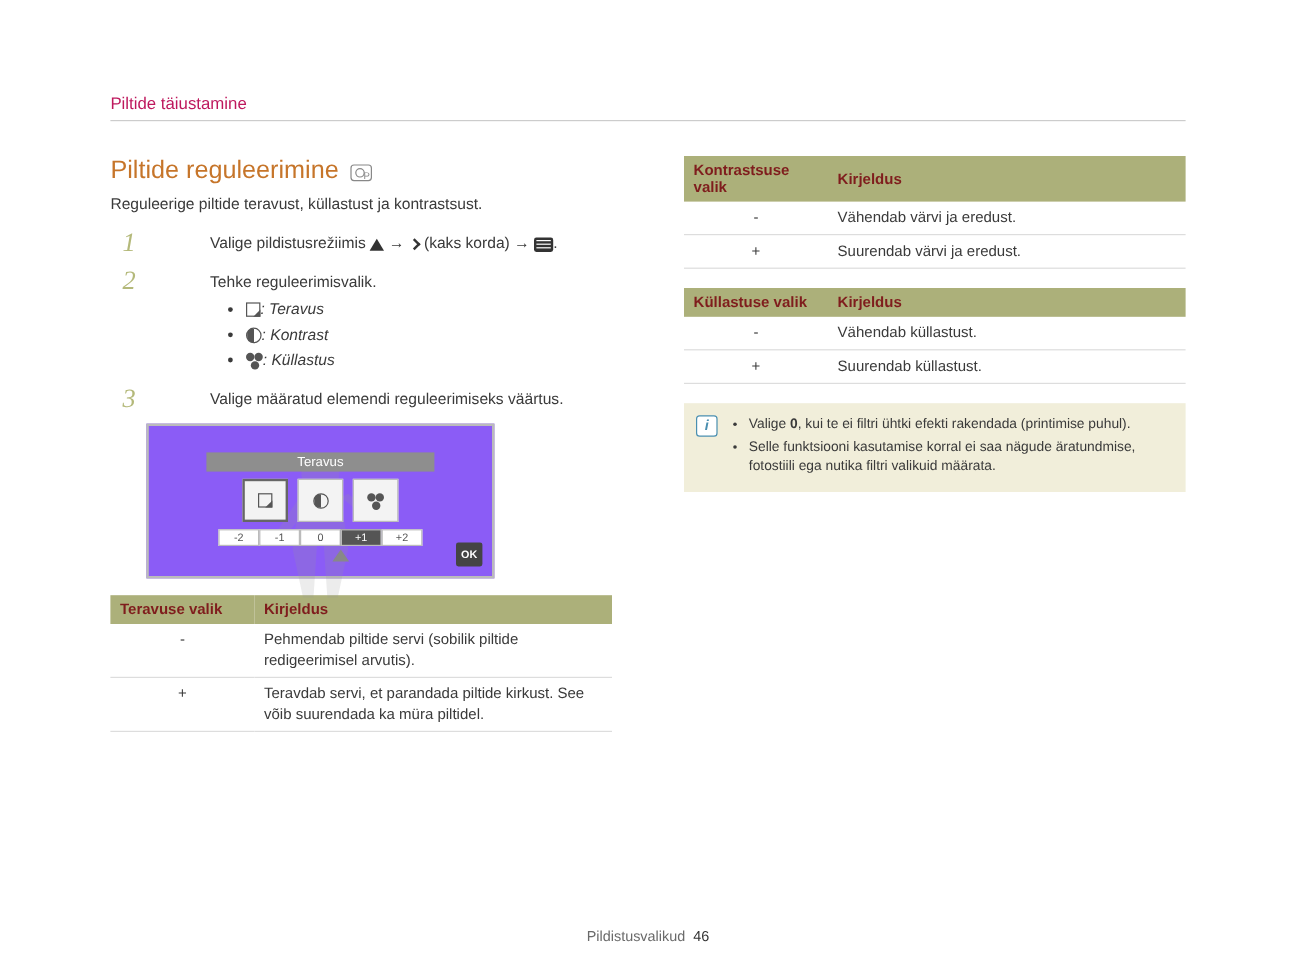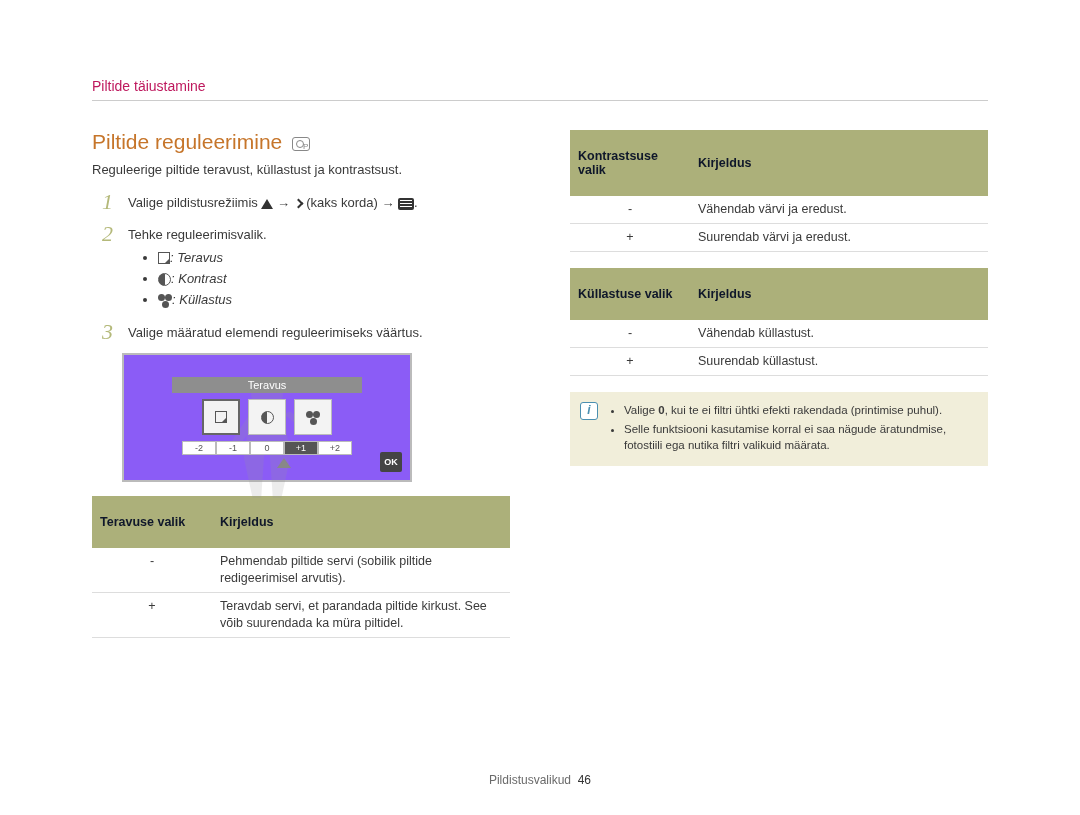--- a/index.html
+++ b/index.html
@@ -81,21 +81,21 @@
   }
   .step-num {
     font-family: Georgia, serif;
     font-style: italic;
     font-size: 22px;
     color: #b4b97a;
     font-weight: 400;
     line-height: 1;
     min-width: 16px;
   }
-  .step-text { padding-top: 3px; line-height: 1.45; }
+  .step-text { padding-top: 3px; line-height: 1.45; margin-left: 47px; }
   .bullets { list-style: disc; padding-left: 30px; margin-top: 4px; }
   .bullets li { margin-bottom: 2px; font-style: italic; }
   .tri-up {
     width: 0; height: 0;
     border-left: 6px solid transparent;
     border-right: 6px solid transparent;
     border-bottom: 10px solid #333;
     display: inline-block;
     vertical-align: middle;
   }
@@ -251,24 +251,24 @@
 
   
   table {
     width: 100%;
     border-collapse: collapse;
     font-size: 12.5px;
     margin-bottom: 16px;
   }
   th {
     background: #acb07a;
-    color: #0f172a;
+    color: #7f1d1d;
     text-align: left;
     font-weight: bold;
-    padding: 19px 8px;
+    padding: 5px 8px;
   }
   td {
     padding: 5px 8px;
     border-bottom: 1px solid #ddd;
     vertical-align: top;
     line-height: 1.35;
   }
   td.symbol { text-align: center; width: 120px; }
 
   

